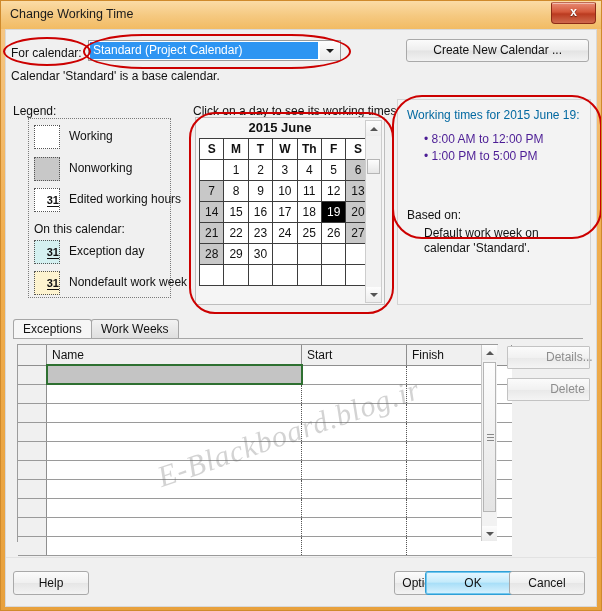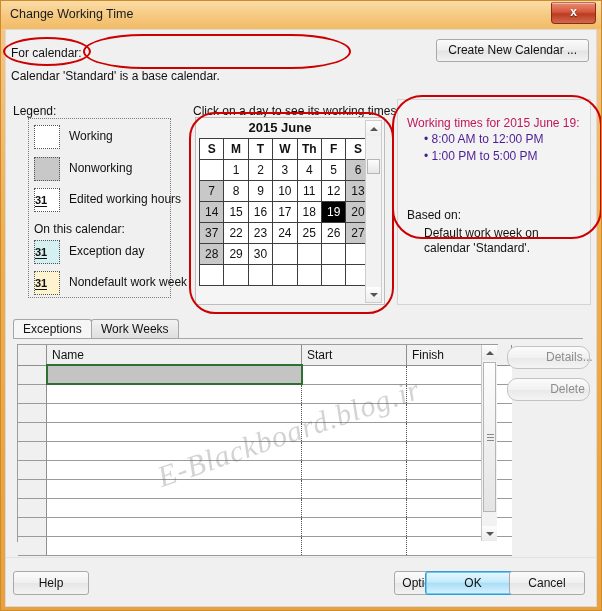--- a/index.html
+++ b/index.html
@@ -83,38 +83,38 @@
     position: absolute; right: 0; top: 0; width: 20px; height: 19px;
     background: linear-gradient(180deg,#fdfdfd 0%, #eaeaea 100%);
   }
   .caret-down {
     position: absolute; left: 50%; top: 50%; margin-left: -4px; margin-top: -2px;
     width: 0; height: 0; border-left: 4px solid transparent;
     border-right: 4px solid transparent; border-top: 4px solid #1b1b1b;
   }
   #create-calendar-btn {
     position: absolute; right: 12px; top: 38px; height: 23px;
-    padding: 0 11px; line-height: 21px; font-size: 12px;
+    padding: 0 26px; line-height: 21px; font-size: 12px;
     background: linear-gradient(180deg,#fbfbfb 0%, #eeeeee 48%, #e3e3e3 52%, #f2f2f2 100%);
     border: 1px solid #a9a9a9; border-radius: 3px; box-sizing: border-box;
     cursor: pointer; white-space: nowrap; color: #111;
   }
   #base-calendar-note { left: 10px; top: 68px; }
 
   
   #legend-label { left: 12px; top: 103px; }
   #legend-box {
     position: absolute; left: 27px; top: 117px; width: 143px; height: 180px;
     border: 1px dotted #7a7a7a; box-sizing: border-box;
   }
   .legend-item { position: absolute; left: 0; width: 100%; height: 30px; }
   .swatch {
     position: absolute; left: 5px; top: 3px; width: 26px; height: 24px;
     border: 1px dotted #555; box-sizing: border-box;
-    font-size: 11px; font-weight: bold; text-align: left;
+    font-size: 11px; font-weight: bold; text-align: right;
     line-height: 22px; color: #111;
   }
   .swatch span { border-bottom: 1.5px solid #111; padding-bottom: 0px; }
   .sw-working    { background: #ffffff; }
   .sw-nonworking { background: #c8c8c8; }
   .sw-edited     { background: #ffffff; }
   .sw-exception  { background: #d4f0f0; }
   .sw-nondefault { background: #fdf3cf; }
   .legend-text { position: absolute; left: 40px; top: 7px; font-size: 12px; color: #111; white-space: nowrap; }
   #on-this-calendar { position: absolute; left: 5px; top: 7px; font-size: 12px; color: #111; }
@@ -167,21 +167,21 @@
     position: absolute; left: 1px; top: 38px; width: 13px; height: 15px;
     background: linear-gradient(180deg,#fdfdfd,#e6e6e6);
     border: 1px solid #b5b5b5; box-sizing: border-box; cursor: pointer;
   }
 
   
   #info-panel {
     position: absolute; left: 396px; top: 98px; width: 194px; height: 206px;
     background: #f3f3f3; border: 1px solid #d4d4d4; box-sizing: border-box;
   }
-  #info-title { position: absolute; left: 9px; top: 16px; font-size: 12px; color: #be185d; white-space: nowrap; }
+  #info-title { position: absolute; left: 9px; top: 8px; font-size: 12px; color: #0369a1; white-space: nowrap; }
   .info-bullet { position: absolute; left: 26px; font-size: 12px; color: #4c1d95; white-space: nowrap; }
   #info-basedon { position: absolute; left: 9px; top: 108px; font-size: 12px; color: #111; }
   #info-basedon-detail { position: absolute; left: 26px; top: 126px; width: 160px; font-size: 12px; color: #111; line-height: 15px; }
 
   
   #tabstrip { position: absolute; left: 12px; top: 318px; width: 570px; height: 20px; }
   .tab {
     position: absolute; top: 0; height: 20px; line-height: 19px;
     padding: 0 9px; font-size: 12px; box-sizing: border-box;
     border: 1px solid #a6a6a6; border-bottom: none;
@@ -224,21 +224,21 @@
     box-sizing: border-box; cursor: pointer;
   }
   #table-thumb .grip { position: absolute; left: 3px; top: 50%; margin-top: -3px; width: 7px; height: 7px;
     background: repeating-linear-gradient(180deg,#888 0 1px,transparent 1px 3px); }
 
   
   .side-btn {
     position: absolute; right: 11px; width: 83px; height: 23px;
     line-height: 21px; text-align: center; font-size: 12px;
     background: linear-gradient(180deg,#fbfbfb 0%, #f1f1f1 50%, #e9e9e9 52%, #f4f4f4 100%);
-    border: 1px solid #c3c3c3; border-radius: 10px; box-sizing: border-box;
+    border: 1px solid #c3c3c3; border-radius: 1px; box-sizing: border-box;
     color: #8d8d8d; cursor: default; padding-left: 38px;
   }
   #details-btn { top: 345px; }
   #delete-btn { top: 377px; }
 
   
   .btn {
     position: absolute; height: 24px; line-height: 22px; text-align: center;
     font-size: 12px; color: #111; cursor: pointer; box-sizing: border-box;
     background: linear-gradient(180deg,#fbfbfb 0%, #f0f0f0 48%, #e6e6e6 52%, #f3f3f3 100%);
@@ -280,20 +280,26 @@
     <div id="close-btn">x</div>
   </div>
 
   <div id="client">
     <div id="dialog-body"></div>
     <div id="footer"></div>
   </div>
 
   <div class="lbl" id="for-calendar-label">For calendar:</div>
 
+  <div id="calendar-combo">
+    <div class="sel">Standard (Project Calendar)</div>
+    <div class="arrow">
+        <div class="caret-down"></div>
+      </div>
+  </div>
 
   <div id="create-calendar-btn">Create New Calendar ...</div>
 
   <div class="lbl" id="base-calendar-note">Calendar 'Standard' is a base calendar.</div>
 
   <div class="lbl" id="legend-label">Legend:</div>
   <div id="legend-box">
 
     <div class="legend-item" style="top:3px;">
       <div class="swatch sw-working"></div>
@@ -360,21 +366,21 @@
           <tr>
             <td class="nonworking">14</td>
             <td>15</td>
             <td>16</td>
             <td>17</td>
             <td>18</td>
             <td class="selected">19</td>
             <td class="nonworking">20</td>
           </tr>
           <tr>
-            <td class="nonworking">37</td>
+            <td class="nonworking">21</td>
             <td>22</td>
             <td>23</td>
             <td>24</td>
             <td>25</td>
             <td>26</td>
             <td class="nonworking">27</td>
           </tr>
           <tr>
             <td class="nonworking">28</td>
             <td>29</td>

